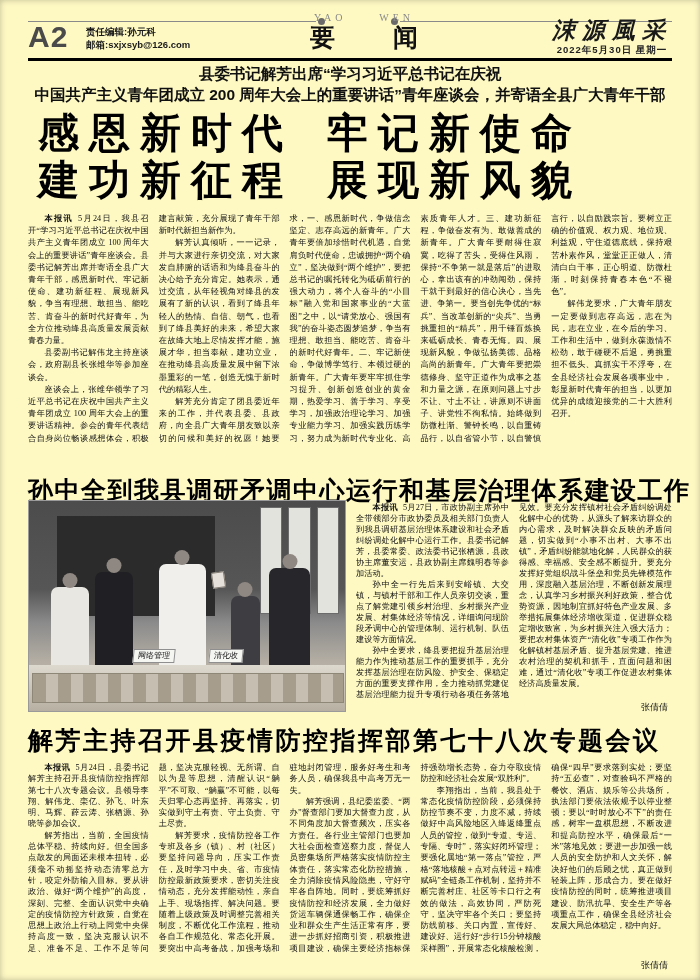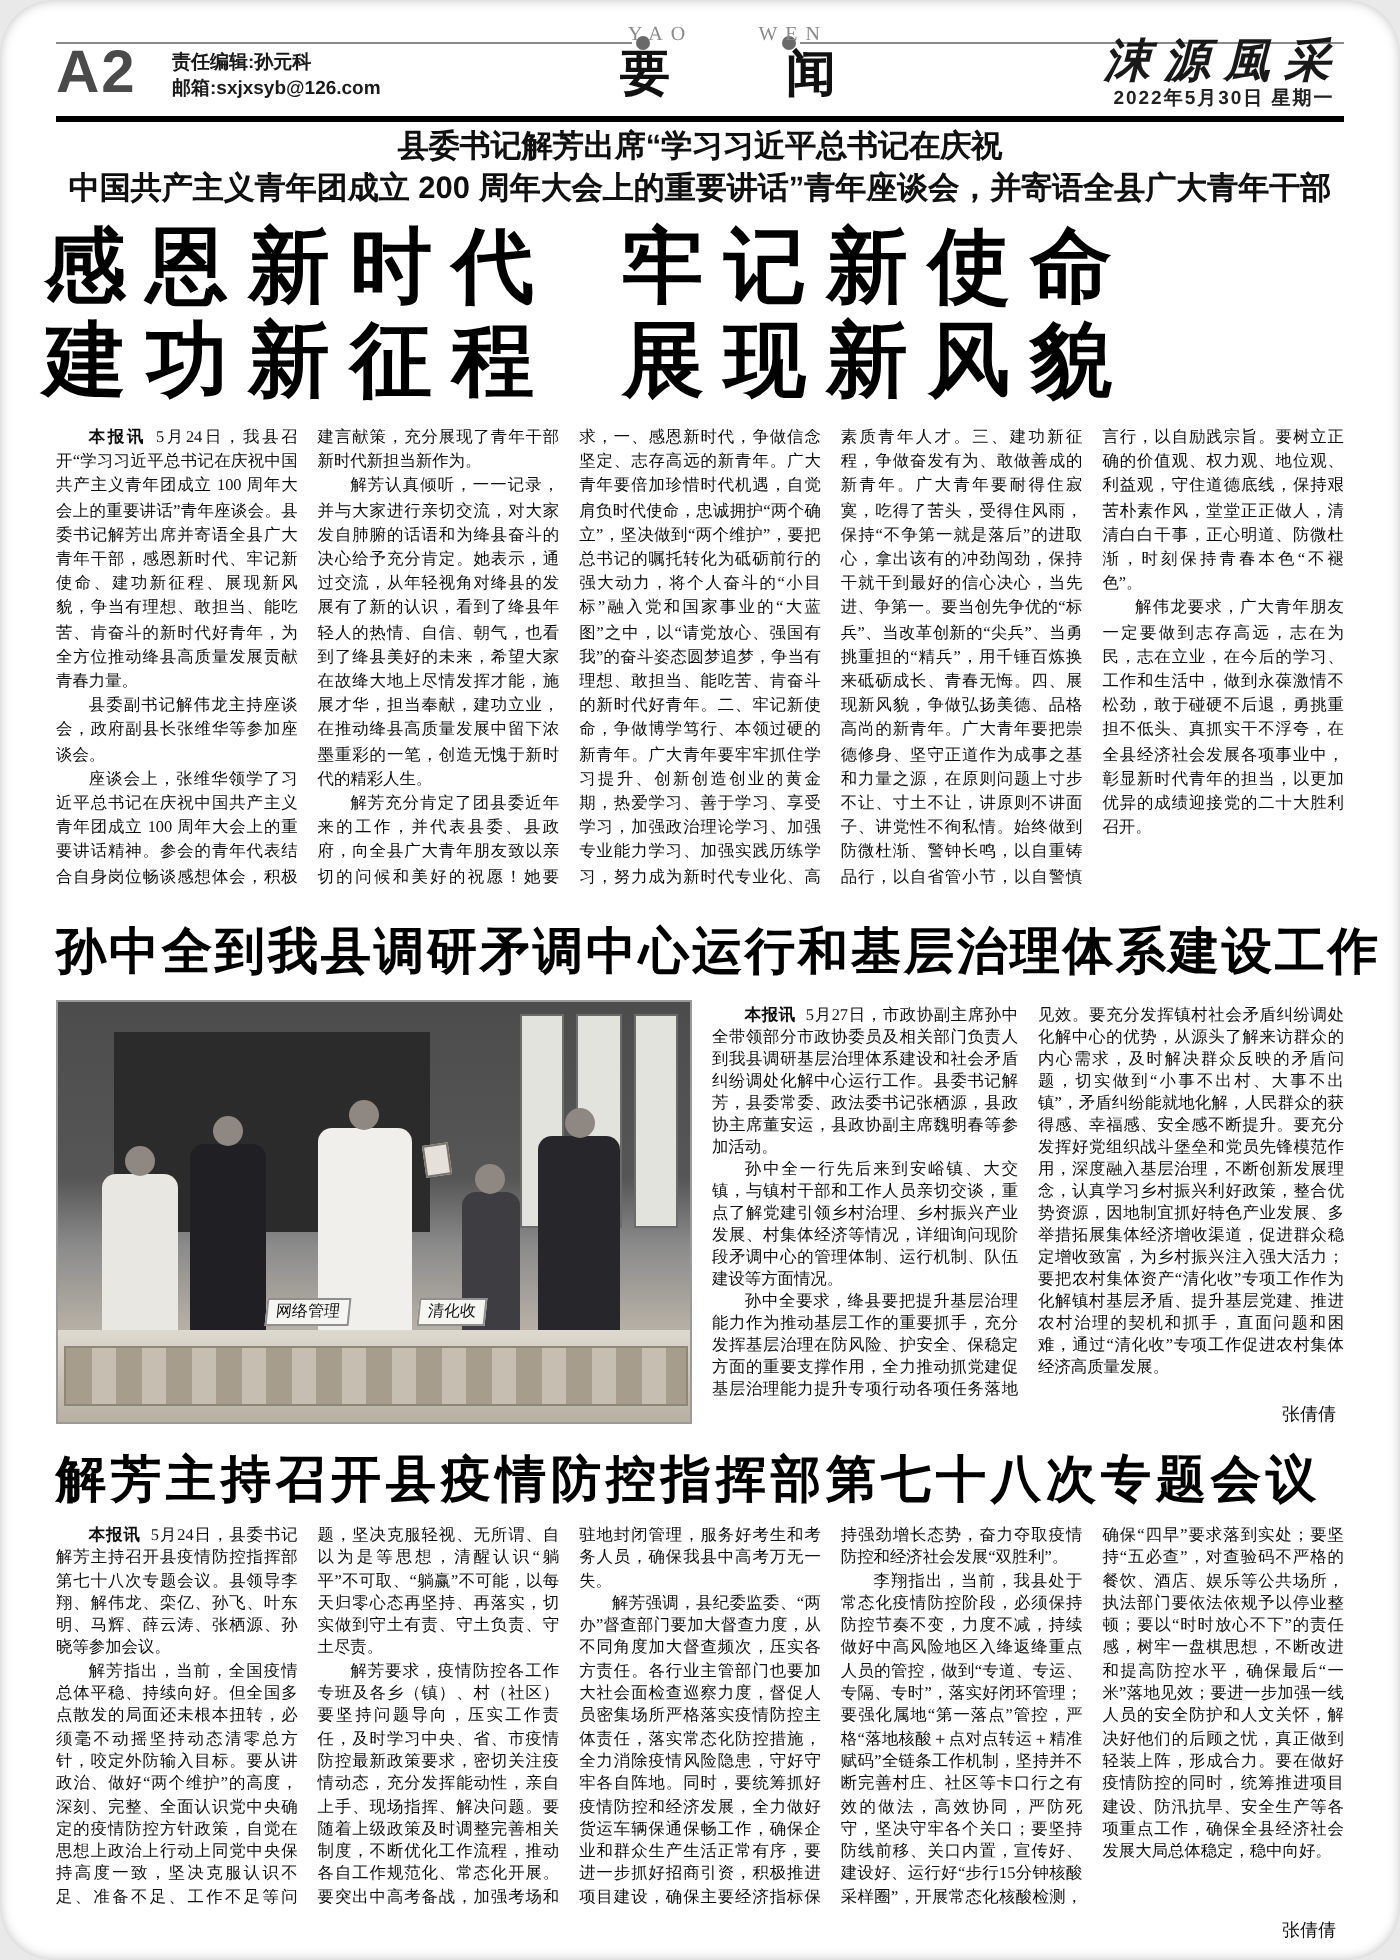--- a/index.html
+++ b/index.html
@@ -1,45 +1,45 @@
 <!DOCTYPE html>
 <html><head>
 <meta charset="utf-8">
 <style>
   html,body{margin:0;padding:0;background:#e9e9e9;}
-  .page{position:relative;width:700px;height:980px;background:#ffffff;overflow:hidden;
+  .page{position:relative;width:700px;height:980px;background:#fef9c3;overflow:hidden;
         font-family:"Liberation Serif","DejaVu Serif",serif;color:#0f0f0f;
-        box-shadow:inset 0 0 6px rgba(0,0,0,.25);border-radius:27px;}
+        box-shadow:inset 0 0 6px rgba(0,0,0,.25);}
   
   .header{position:absolute;top:10px;left:28px;width:644px;height:48px;border-bottom:3px solid #000;}
   .hline{position:absolute;top:11px;height:1px;background:#8a8a8a;}
   .hline.l{left:0;width:288px;}
   .hline.r{left:372px;right:0;width:272px;}
   .hdot{position:absolute;top:8px;width:7px;height:7px;border-radius:50%;background:#6a6a6a;}
   .hdot.l{left:290px;} .hdot.r{left:363px;}
   .edition{position:absolute;left:0;top:12px;font:900 30px/30px "Liberation Sans","DejaVu Sans",sans-serif;color:#4a4a4a;letter-spacing:1px;}
   .edlines{position:absolute;left:58px;top:15px;font:700 9.5px/13px "Liberation Sans",sans-serif;color:#1a1a1a;}
   .section{position:absolute;left:276px;top:2px;width:120px;text-align:center;}
   .pinyin{font:400 10px/12px "Liberation Serif",serif;color:#8a8a8a;letter-spacing:4px;display:flex;justify-content:space-between;padding:0 10px;}
   .zhang{display:flex;justify-content:space-between;padding:0 6px;font:700 25px/28px "Liberation Serif",serif;color:#111;}
   .masthead{position:absolute;right:0;top:8px;text-align:center;}
   .masthead .title{font:700 italic 23px/26px "Liberation Serif","DejaVu Serif",serif;letter-spacing:7px;color:#191919;}
   .masthead .date{font:700 9.5px/12px "Liberation Sans",sans-serif;color:#222;letter-spacing:1px;}
   
   .kicker{position:absolute;top:63px;left:28px;width:644px;text-align:center;
           font:700 15.5px/21px "Liberation Sans","DejaVu Sans",sans-serif;color:#101010;}
   .bighead{position:absolute;top:110px;left:0;width:588px;text-align:center;
-           font:900 41px/47px "Liberation Sans","DejaVu Sans",sans-serif;color:#000;}
+           font:900 41px/47px "Liberation Sans","DejaVu Sans",sans-serif;color:#000;padding-left:16px;}
   .bighead .grp{letter-spacing:10px;margin:0 17px;white-space:nowrap;}
   
   .body-cols p{margin:0;text-indent:2em;}
   .lead{font-weight:bold;margin-right:5px;}
   .art1{position:absolute;top:213px;left:28px;width:644px;height:246px;overflow:hidden;
         column-count:5;column-gap:10px;font-size:8.2px;line-height:12.2px;text-align:justify;}
-  .h2line{position:absolute;top:459px;left:28px;width:644px;font:900 25px/34px "Liberation Sans",sans-serif;
+  .h2line{position:absolute;top:473px;left:28px;width:644px;font:900 25px/34px "Liberation Sans",sans-serif;
           color:#000;letter-spacing:1.5px;white-space:nowrap;}
   .h3line{position:absolute;top:722px;left:28px;width:644px;font:900 25px/36px "Liberation Sans",sans-serif;
           color:#000;letter-spacing:2.5px;white-space:nowrap;}
   .art2wrap{position:absolute;top:502px;left:356px;width:316px;height:214px;}
   .art2{column-count:2;column-gap:10px;height:206px;overflow:hidden;font-size:8.2px;line-height:11px;text-align:justify;}
   .art3wrap{position:absolute;top:762px;left:28px;width:644px;height:212px;}
   .art3{column-count:5;column-gap:10px;height:202px;overflow:hidden;font-size:8.2px;line-height:11.3px;text-align:justify;}
   .byline{position:absolute;right:4px;bottom:2px;font-weight:normal;font-size:9px;}
   
   .photo{position:absolute;top:500px;left:28px;width:318px;height:212px;overflow:hidden;

